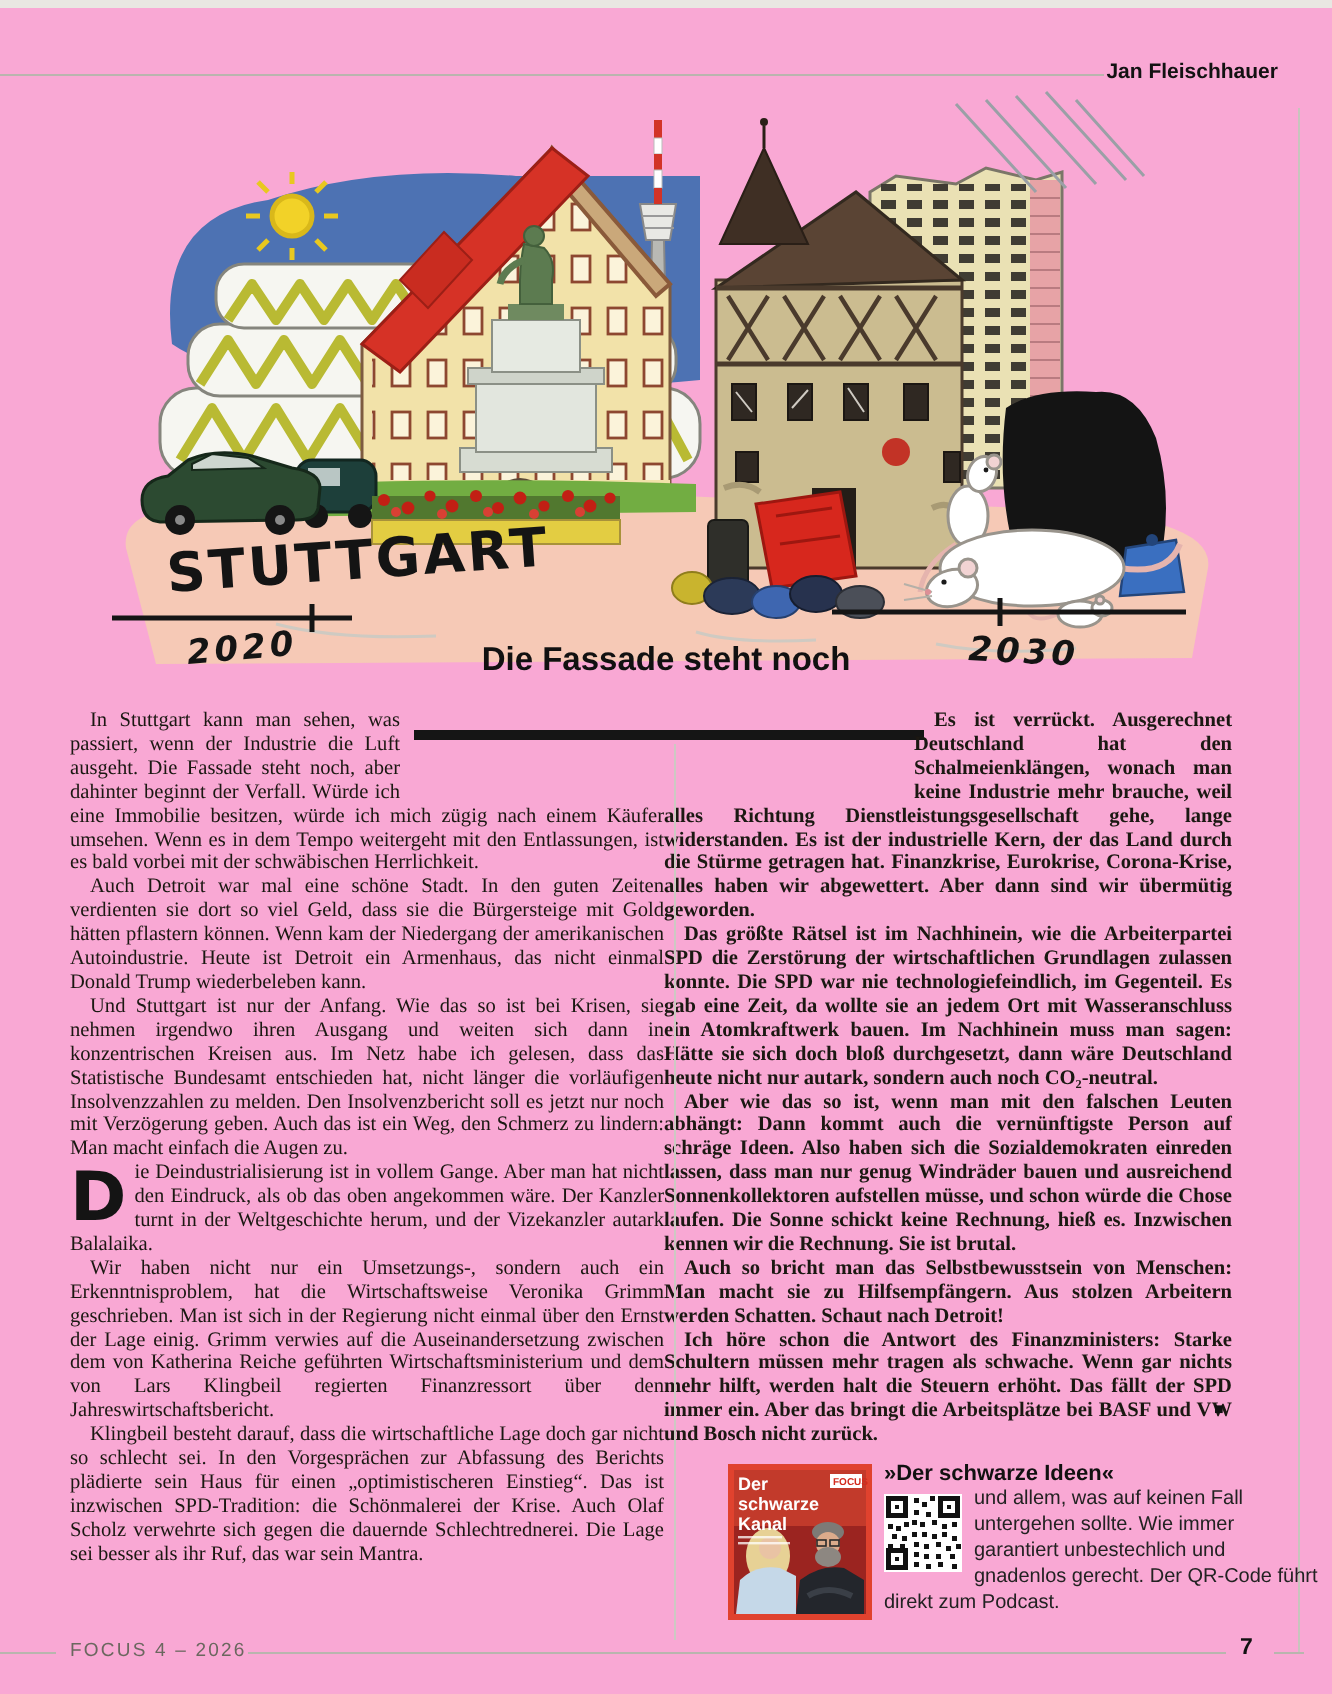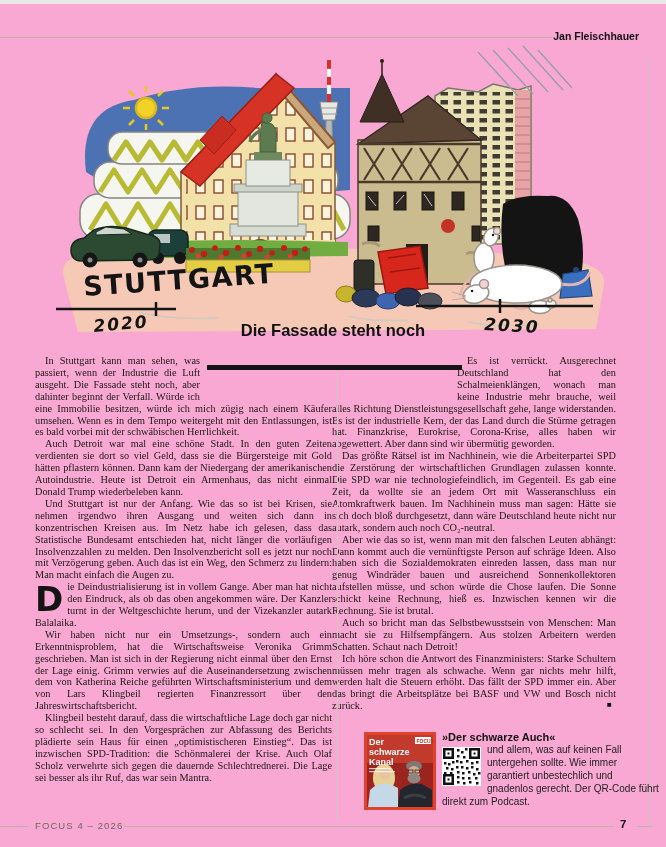--- a/index.html
+++ b/index.html
@@ -13,21 +13,21 @@
   .illustration{position:absolute;left:48px;top:40px;width:570px;height:295px;}
   
   .headline{position:absolute;left:200px;top:316px;width:266px;text-align:center;
             font:bold 16.5px/20px "Liberation Sans",sans-serif;color:#111;}
   .headline-bar{position:absolute;left:207px;top:361px;width:255px;height:5px;background:#151515;}
   
   .columns{position:absolute;left:35px;top:351px;width:594px;display:flex;}
   .col{font:10.3px/11.9px "Liberation Serif","DejaVu Serif",serif;text-align:justify;
        color:#1b1812;hyphens:auto;-webkit-hyphens:auto;}
   .col-left{width:297px;}
-  .col-right{width:284px;}
+  .col-right{width:284px;font-weight:bold;}
   .col p{margin:0;text-indent:10px;}
   .col p.noindent{text-indent:0;}
   .hl-spacer-r{float:right;width:132px;height:36px;}
   .hl-spacer-l{float:left;width:125px;height:36px;}
   .dropcap{float:left;font:bold 34px/30px "DejaVu Sans",sans-serif;color:#141414;
            padding:3px 4px 0 0;}
   .col-rule{position:absolute;left:337px;top:368px;width:1px;height:448px;background:#cdc9c2;}
   .endmark{position:absolute;left:607px;top:697px;font:8px/8px "Liberation Sans",sans-serif;color:#111;}
   
   .promo{position:absolute;left:364px;top:726px;width:296px;}
@@ -234,21 +234,21 @@
     </g>
   </svg>
 
   <div class="headline">Die Fassade steht noch</div>
   <div class="headline-bar"></div>
 
   <div class="columns">
     <div class="col col-left">
       <span class="hl-spacer-r"></span>
       <p>In Stuttgart kann man sehen, was passiert, wenn der Industrie die Luft ausgeht. Die Fassade steht noch, aber dahinter beginnt der Verfall. Würde ich eine Immobilie besitzen, würde ich mich zügig nach einem Käufer umsehen. Wenn es in dem Tempo weitergeht mit den Entlassungen, ist es bald vorbei mit der schwäbischen Herrlichkeit.</p>
-      <p>Auch Detroit war mal eine schöne Stadt. In den guten Zeiten verdienten sie dort so viel Geld, dass sie die Bürgersteige mit Gold hätten pflastern können. Dann kam der Niedergang der amerikanischen Autoindustrie. Heute ist Detroit ein Armenhaus, das nicht einmal Donald Trump wiederbeleben kann.</p>
+      <p>Auch Detroit war mal eine schöne Stadt. In den guten Zeiten verdienten sie dort so viel Geld, dass sie die Bürgersteige mit Gold hätten pflastern können. Wenn kam der Niedergang der amerikanischen Autoindustrie. Heute ist Detroit ein Armenhaus, das nicht einmal Donald Trump wiederbeleben kann.</p>
       <p>Und Stuttgart ist nur der Anfang. Wie das so ist bei Krisen, sie nehmen irgendwo ihren Ausgang und weiten sich dann in konzentrischen Kreisen aus. Im Netz habe ich gelesen, dass das Statistische Bundesamt entschieden hat, nicht länger die vorläufigen Insolvenzzahlen zu melden. Den Insolvenzbericht soll es jetzt nur noch mit Verzögerung geben. Auch das ist ein Weg, den Schmerz zu lindern: Man macht einfach die Augen zu.</p>
       <p class="noindent"><span class="dropcap">D</span><span>ie Deindustrialisierung ist in vollem Gange. Aber man hat nicht den Eindruck, als ob das oben angekommen wäre. Der Kanzler turnt in der Weltgeschichte herum, und der Vizekanzler autark Balalaika.</span></p>
       <p>Wir haben nicht nur ein Umsetzungs-, sondern auch ein Erkenntnisproblem, hat die Wirtschaftsweise Veronika Grimm geschrieben. Man ist sich in der Regierung nicht einmal über den Ernst der Lage einig. Grimm verwies auf die Auseinandersetzung zwischen dem von Katherina Reiche geführten Wirtschaftsministerium und dem von Lars Klingbeil regierten Finanzressort über den Jahreswirtschaftsbericht.</p>
       <p>Klingbeil besteht darauf, dass die wirtschaftliche Lage doch gar nicht so schlecht sei. In den Vorgesprächen zur Abfassung des Berichts plädierte sein Haus für einen „optimistischeren Einstieg“. Das ist inzwischen SPD-Tradition: die Schönmalerei der Krise. Auch Olaf Scholz verwehrte sich gegen die dauernde Schlechtrednerei. Die Lage sei besser als ihr Ruf, das war sein Mantra.</p>
     </div>
     <div class="col col-right">
       <span class="hl-spacer-l"></span>
       <p>Es ist verrückt. Ausgerechnet Deutschland hat den Schalmeienklängen, wonach man keine Industrie mehr brauche, weil alles Richtung Dienstleistungsgesellschaft gehe, lange widerstanden. Es ist der industrielle Kern, der das Land durch die Stürme getragen hat. Finanzkrise, Eurokrise, Corona-Krise, alles haben wir abgewettert. Aber dann sind wir übermütig geworden.</p>
       <p>Das größte Rätsel ist im Nachhinein, wie die Arbeiterpartei SPD die Zerstörung der wirtschaftlichen Grundlagen zulassen konnte. Die SPD war nie technologiefeindlich, im Gegenteil. Es gab eine Zeit, da wollte sie an jedem Ort mit Wasseranschluss ein Atomkraftwerk bauen. Im Nachhinein muss man sagen: Hätte sie sich doch bloß durchgesetzt, dann wäre Deutschland heute nicht nur autark, sondern auch noch CO₂-neutral.</p>
       <p>Aber wie das so ist, wenn man mit den falschen Leuten abhängt: Dann kommt auch die vernünftigste Person auf schräge Ideen. Also haben sich die Sozialdemokraten einreden lassen, dass man nur genug Windräder bauen und ausreichend Sonnenkollektoren aufstellen müsse, und schon würde die Chose laufen. Die Sonne schickt keine Rechnung, hieß es. Inzwischen kennen wir die Rechnung. Sie ist brutal.</p>
@@ -275,21 +275,21 @@
       <path d="M36,58 Q46,50 58,52 L68,58 L68,75 L34,75 Z" fill="#23262c"></path>
       <path d="M40,66 Q50,60 62,66" stroke="#3a3f47" stroke-width="3" fill="none"></path>
       <text x="5" y="13" font-family="Liberation Sans" font-weight="bold" font-size="9" fill="#fff">Der</text>
       <text x="5" y="23" font-family="Liberation Sans" font-weight="bold" font-size="9" fill="#fff">schwarze</text>
       <text x="5" y="33" font-family="Liberation Sans" font-weight="bold" font-size="9" fill="#fff">Kanal</text>
       <rect x="5" y="36" width="22" height="1.2" fill="#fff" opacity=".75"></rect>
       <rect x="5" y="39" width="26" height="1.2" fill="#fff" opacity=".75"></rect>
       <rect x="51" y="5" width="16" height="7" fill="#fff"></rect>
       <text x="52.5" y="10.6" font-family="Liberation Sans" font-weight="bold" font-size="5" fill="#d22b1e">FOCUS</text>
     </svg>
-    <div class="promo-heading">»Der schwarze Auch«</div>
+    <div class="promo-heading">»Der schwarze Ideen«</div>
     <div class="promo-body">
       <svg class="qr" viewBox="0 0 39 39" xmlns="http://www.w3.org/2000/svg">
         <rect width="39" height="39" fill="#fff"></rect>
         <g fill="#111">
           <rect x="1" y="1" width="11" height="11"></rect>
             <rect x="27" y="1" width="11" height="11"></rect>
             <rect x="1" y="27" width="11" height="11"></rect>
         </g>
         <g fill="#fff">
           <rect x="3.5" y="3.5" width="6" height="6"></rect>

